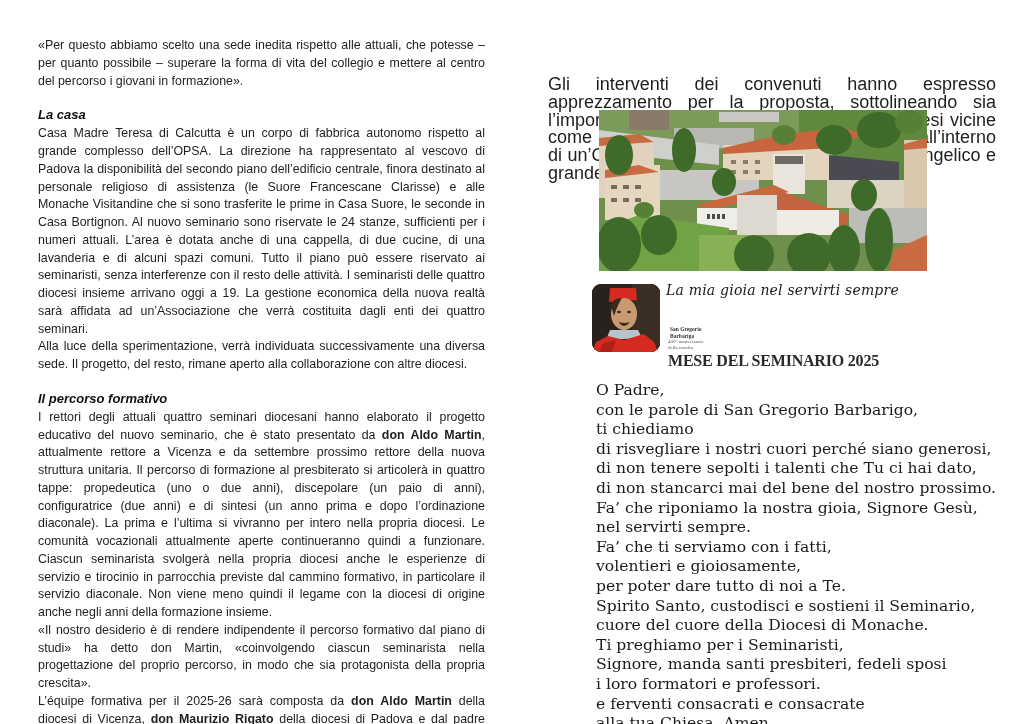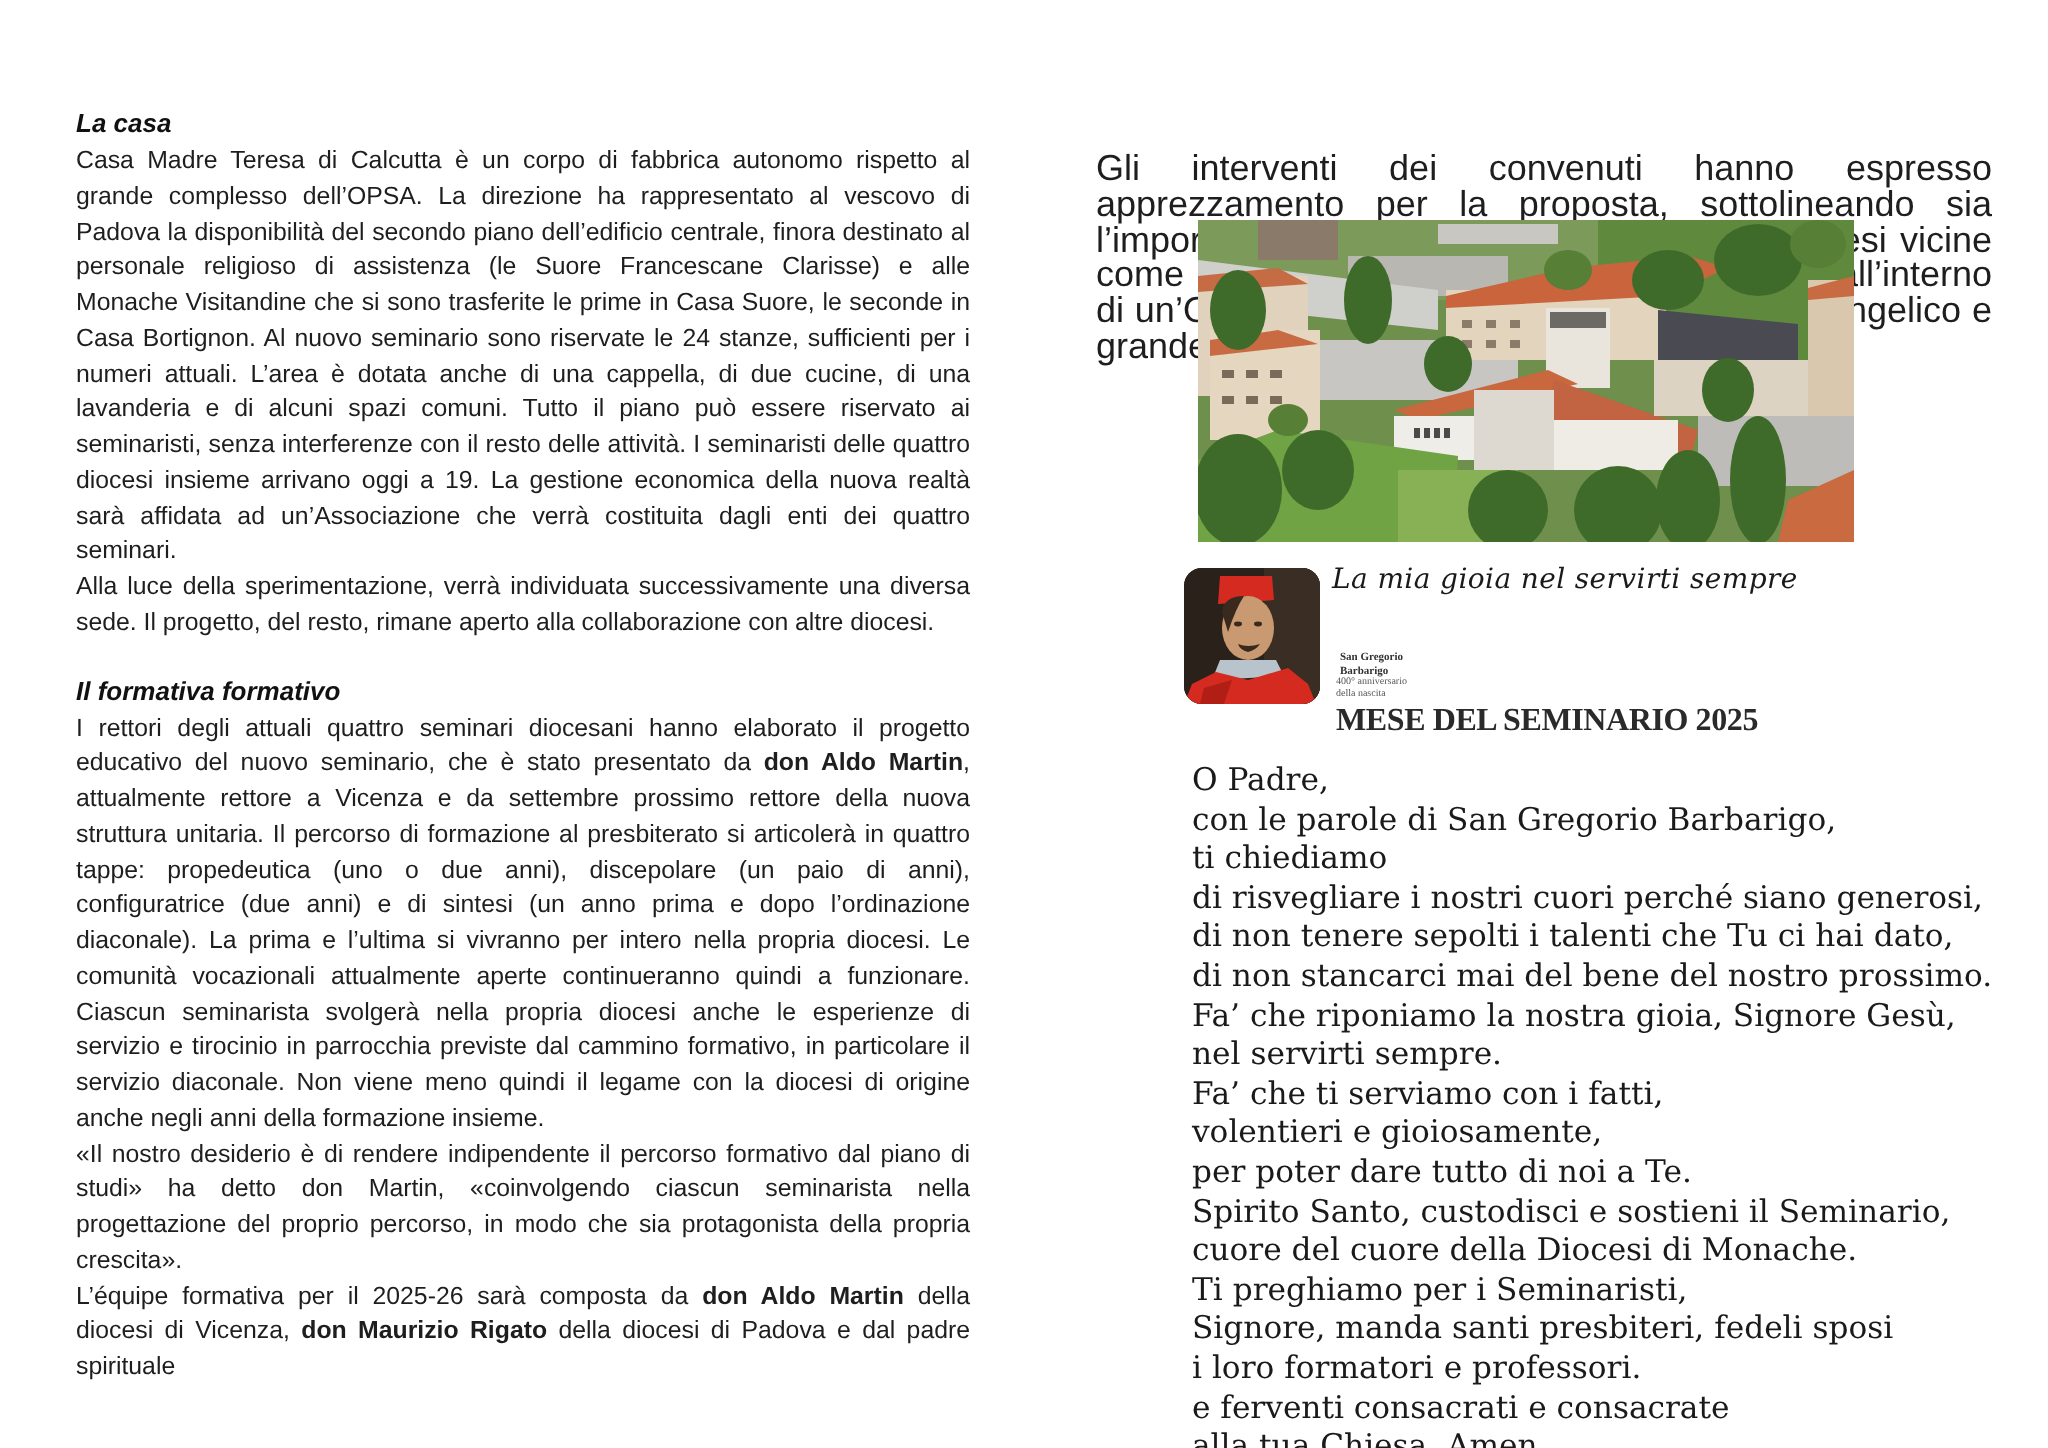--- a/index.html
+++ b/index.html
@@ -26,27 +26,28 @@
   .banner-sub1 { position: absolute; left: 80px; top: 44px; font-family: "Liberation Serif", serif; font-weight: bold; font-size: 5.5px; line-height: 6.5px; color: #333; }
   .banner-sub2 { position: absolute; left: 78px; top: 57px; font-family: "Liberation Serif", serif; font-size: 5px; line-height: 5.8px; color: #555; }
 
   .prayer { position: absolute; left: 596px; top: 381px; width: 400px; font-size: 15.6px; line-height: 19.6px; color: #1a1a1a; }
   .prayer div { white-space: nowrap; }
 </style>
 </head>
 <body>
 
 <div class="col-left sans">
+  <p>«Per questo abbiamo scelto una sede inedita rispetto alle attuali, che potesse – per quanto possibile – superare la forma di vita del collegio e mettere al centro del percorso i giovani in formazione».</p>
   <div class="gap-small"></div>
   <h2>La casa</h2>
   <div style="height:1px"></div>
   <p style="hyphens:auto;" lang="it">Casa Madre Teresa di Calcutta è un corpo di fabbrica autonomo rispetto al grande complesso dell’OPSA. La direzione ha rappresentato al vescovo di Padova la disponibilità del secondo piano dell’edificio centrale, finora destinato al personale religioso di assistenza (le Suore Francescane Clarisse) e alle Monache Visitandine che si sono trasferite le prime in Casa Suore, le seconde in Casa Bortignon. Al nuovo seminario sono riservate le 24 stanze, sufficienti per i numeri attuali. L’area è dotata anche di una cappella, di due cucine, di una lavanderia e di alcuni spazi comuni. Tutto il piano può essere riservato ai seminaristi, senza interferenze con il resto delle attività. I seminaristi delle quattro diocesi insieme arrivano oggi a 19. La gestione economica della nuova realtà sarà affidata ad un’Associazione che verrà costituita dagli enti dei quattro seminari.</p>
   <p>Alla luce della sperimentazione, verrà individuata successivamente una diversa sede. Il progetto, del resto, rimane aperto alla collaborazione con altre diocesi.</p>
   <div class="gap-small"></div>
-  <h2>Il formativa formativo</h2>
+  <h2>Il percorso formativo</h2>
   <div style="height:1px"></div>
   <p lang="it" style="hyphens:auto;">
     <span>I rettori degli attuali quattro seminari diocesani hanno elaborato il progetto educativo del nuovo seminario, che è stato presentato da </span><b>don Aldo Martin</b><span>, attualmente rettore a Vicenza e da settembre prossimo rettore della nuova struttura unitaria. Il percorso di formazione al presbiterato si articolerà in quattro tappe: propedeutica (uno o due anni), discepolare (un paio di anni), configuratrice (due anni) e di sintesi (un anno prima e dopo l’ordinazione diaconale). La prima e l’ultima si vivranno per intero nella propria diocesi. Le comunità vocazionali attualmente aperte continueranno quindi a funzionare. Ciascun seminarista svolgerà nella propria diocesi anche le esperienze di servizio e tirocinio in parrocchia previste dal cammino formativo, in particolare il servizio diaconale. Non viene meno quindi il legame con la diocesi di origine anche negli anni della formazione insieme.</span>
   </p>
   <p lang="it" style="hyphens:auto;">«Il nostro desiderio è di rendere indipendente il percorso formativo dal piano di studi» ha detto don Martin, «coinvolgendo ciascun seminarista nella progettazione del proprio percorso, in modo che sia protagonista della propria crescita».</p>
   <p>
     <span>L’équipe formativa per il 2025-26 sarà composta da </span><b>don Aldo Martin</b><span> della diocesi di Vicenza, </span><b>don Maurizio Rigato</b><span> della diocesi di Padova e dal padre spirituale </span>
   </p>
 </div>
 

